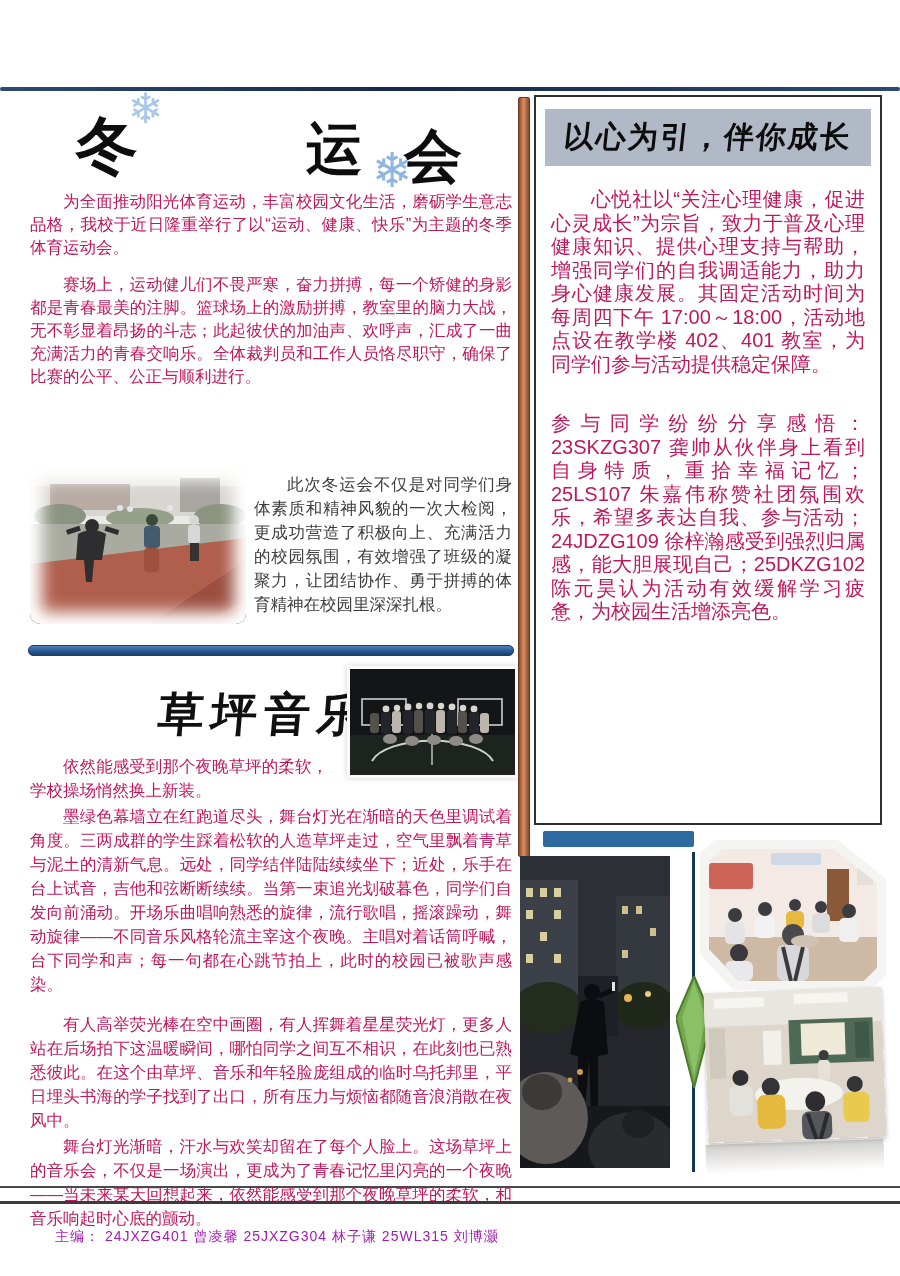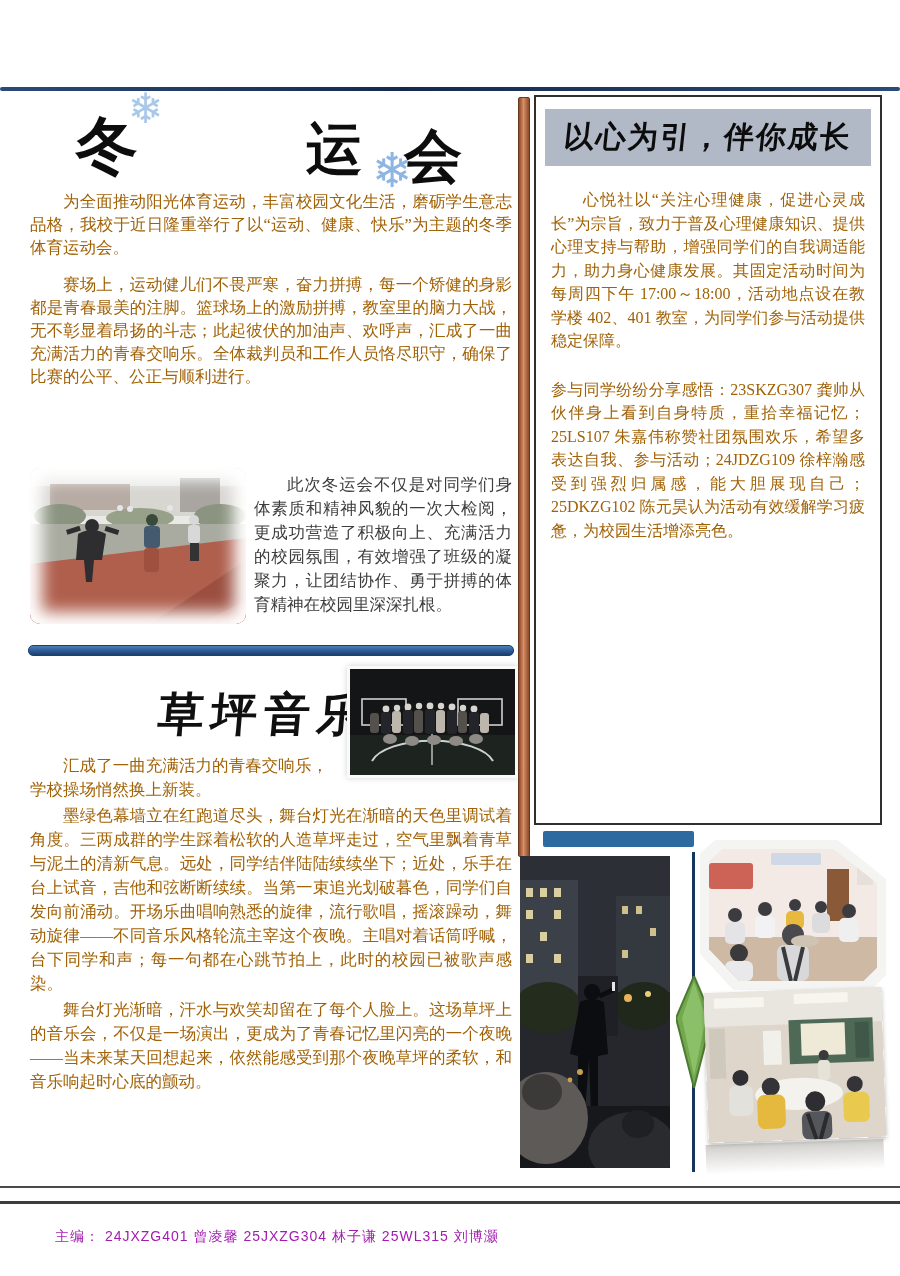--- a/index.html
+++ b/index.html
@@ -21,21 +21,21 @@
   .w-char{position:absolute;font-family:"DejaVu Serif", serif;font-weight:900;color:#0d0d0d;}
   .w-c0{left:76px;top:104px;font-size:62px;transform:skewX(-3deg);}
   .w-c1{left:306px;top:112px;font-size:56px;}
   .w-c2{left:404px;top:118px;font-size:58px;}
   .snow{position:absolute;color:#a9c7e8;text-shadow:0 0 1px #cfe2f5;}
   .snow1{left:128px;top:84px;font-size:42px;}
   .snow2{left:372px;top:142px;font-size:48px;color:#8fb5e1;}
   .winter-text{position:absolute;left:30px;top:190px;width:482px;}
   .winter-text p, .music-text p, .club-text p{
     margin:0 0 2px 0;font-size:16.5px;line-height:23px;text-align:justify;
-    text-indent:2em;color:#a16207;font-family:Liberation Serif, serif;}
+    text-indent:2em;color:#be185d;}
   .winter-text p.gap-above{margin-top:14px;}
   .photo-row{position:absolute;left:30px;top:466px;width:482px;}
   .sports-photo{position:absolute;left:0;top:2px;width:216px;height:156px;border-radius:10px;overflow:hidden;}
   .sports-photo::after{content:"";position:absolute;inset:0;border-radius:10px;
     box-shadow:inset 0 0 16px 12px #ffffff;}
   .p4{position:absolute;left:224px;top:6px;width:258px;margin:0;font-size:16.5px;line-height:24px;
     text-align:justify;text-indent:2em;color:#3d3d3d;}
 
   
   .m-title{position:absolute;left:158px;top:684px;font-size:46px;font-weight:900;color:#101010;
@@ -49,23 +49,23 @@
 
   
   .rod{position:absolute;left:518px;top:97px;width:10px;height:758px;border:1px solid #6b381d;border-radius:2px;
     background:linear-gradient(90deg,#8a4a2a 0%,#d98e66 45%,#8a4a2a 100%);}
   .club-box{position:absolute;left:534px;top:95px;width:348px;height:730px;background:#ffffff;
     border:2.5px solid #2f2f2f;box-sizing:border-box;}
   .club-head{margin:12px 9px 10px 9px;height:57px;background:#b2b9c6;display:flex;align-items:center;justify-content:center;}
   .club-head span{font-family:"DejaVu Serif", serif;font-weight:900;font-size:30px;color:#0c0c0c;
     letter-spacing:2px;transform:skewX(-6deg);}
   .club-text{padding:12px 15px 0 15px;}
-  .club-text p{font-size:16px;line-height:23.5px;}
+  .club-text p{font-size:20px;line-height:23.5px;}
   .club-text p.no-indent{text-indent:0;}
-  .club-text p.gap-above{margin-top:25px;}
+  .club-text p.gap-above{margin-top:36px;}
   .club-bar{position:absolute;left:543px;top:831px;width:151px;height:16px;background:#2c6aa0;border-radius:2px;}
 
   
   .v-line{position:absolute;left:692px;top:852px;width:3px;height:320px;background:#16355a;}
   .diamond{position:absolute;left:676px;top:976px;width:36px;height:112px;}
   .singer-photo{position:absolute;left:520px;top:856px;width:150px;height:312px;overflow:hidden;}
   .meeting-frame{position:absolute;left:700px;top:840px;width:186px;height:150px;background:#f4f4f2;
     clip-path:polygon(8% 0,74% 0,100% 26%,100% 90%,92% 100%,18% 100%,0 76%,0 9%);
     filter:drop-shadow(1px 2px 2px rgba(0,0,0,.35));}
   .meeting-inner{position:absolute;inset:9px;overflow:hidden;
@@ -183,22 +183,23 @@
             <ellipse cx="84" cy="71" rx="7" ry="5"></ellipse>
             <ellipse cx="106" cy="72" rx="7" ry="5"></ellipse>
             <ellipse cx="126" cy="70" rx="7" ry="5"></ellipse>
           </g>
       </g>
     </svg>
   </div>
 
   <div class="music-text">
     <div class="wrap-spacer"></div>
-    <p>汇成了一曲充满活力的青春交响乐，学校操场悄然换上新装。</p>
+    <p>依然能感受到那个夜晚草坪的柔软，学校操场悄然换上新装。</p>
     <p>墨绿色幕墙立在红跑道尽头，舞台灯光在渐暗的天色里调试着角度。三两成群的学生踩着松软的人造草坪走过，空气里飘着青草与泥土的清新气息。远处，同学结伴陆陆续续坐下；近处，乐手在台上试音，吉他和弦断断续续。当第一束追光划破暮色，同学们自发向前涌动。开场乐曲唱响熟悉的旋律，流行歌唱，摇滚躁动，舞动旋律——不同音乐风格轮流主宰这个夜晚。主唱对着话筒呼喊，台下同学和声；每一句都在心跳节拍上，此时的校园已被歌声感染。</p>
+    <p class="gap-above">有人高举荧光棒在空中画圈，有人挥舞着星星荧光灯，更多人站在后场拍下这温暖瞬间，哪怕同学之间互不相识，在此刻也已熟悉彼此。在这个由草坪、音乐和年轻脸庞组成的临时乌托邦里，平日埋头书海的学子找到了出口，所有压力与烦恼都随音浪消散在夜风中。</p>
     <p>舞台灯光渐暗，汗水与欢笑却留在了每个人脸上。这场草坪上的音乐会，不仅是一场演出，更成为了青春记忆里闪亮的一个夜晚——当未来某天回想起来，依然能感受到那个夜晚草坪的柔软，和音乐响起时心底的颤动。</p>
   </div>
 
   <div class="rod"></div>
 
   <div class="club-box">
     <div class="club-head">
       <span>以心为引，伴你成长</span>
     </div>
     <div class="club-text">

